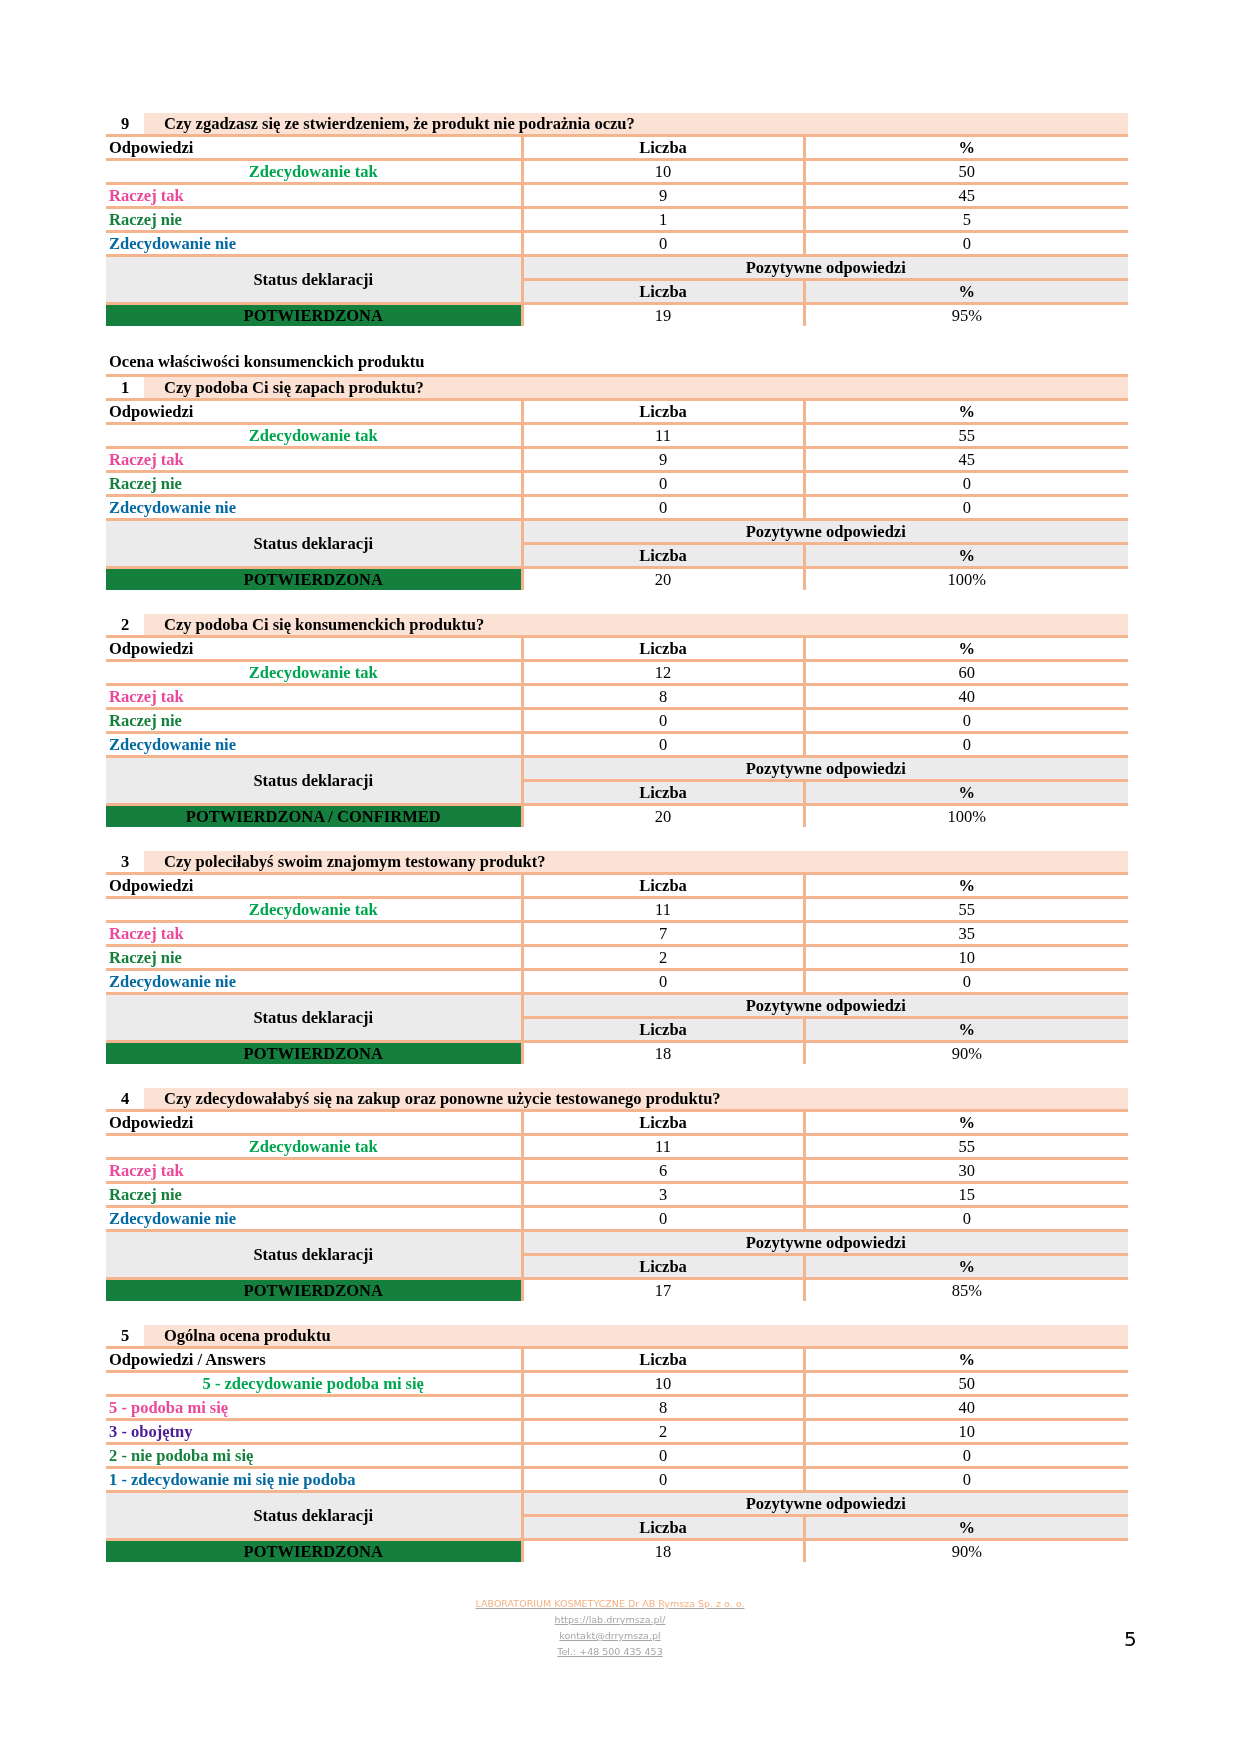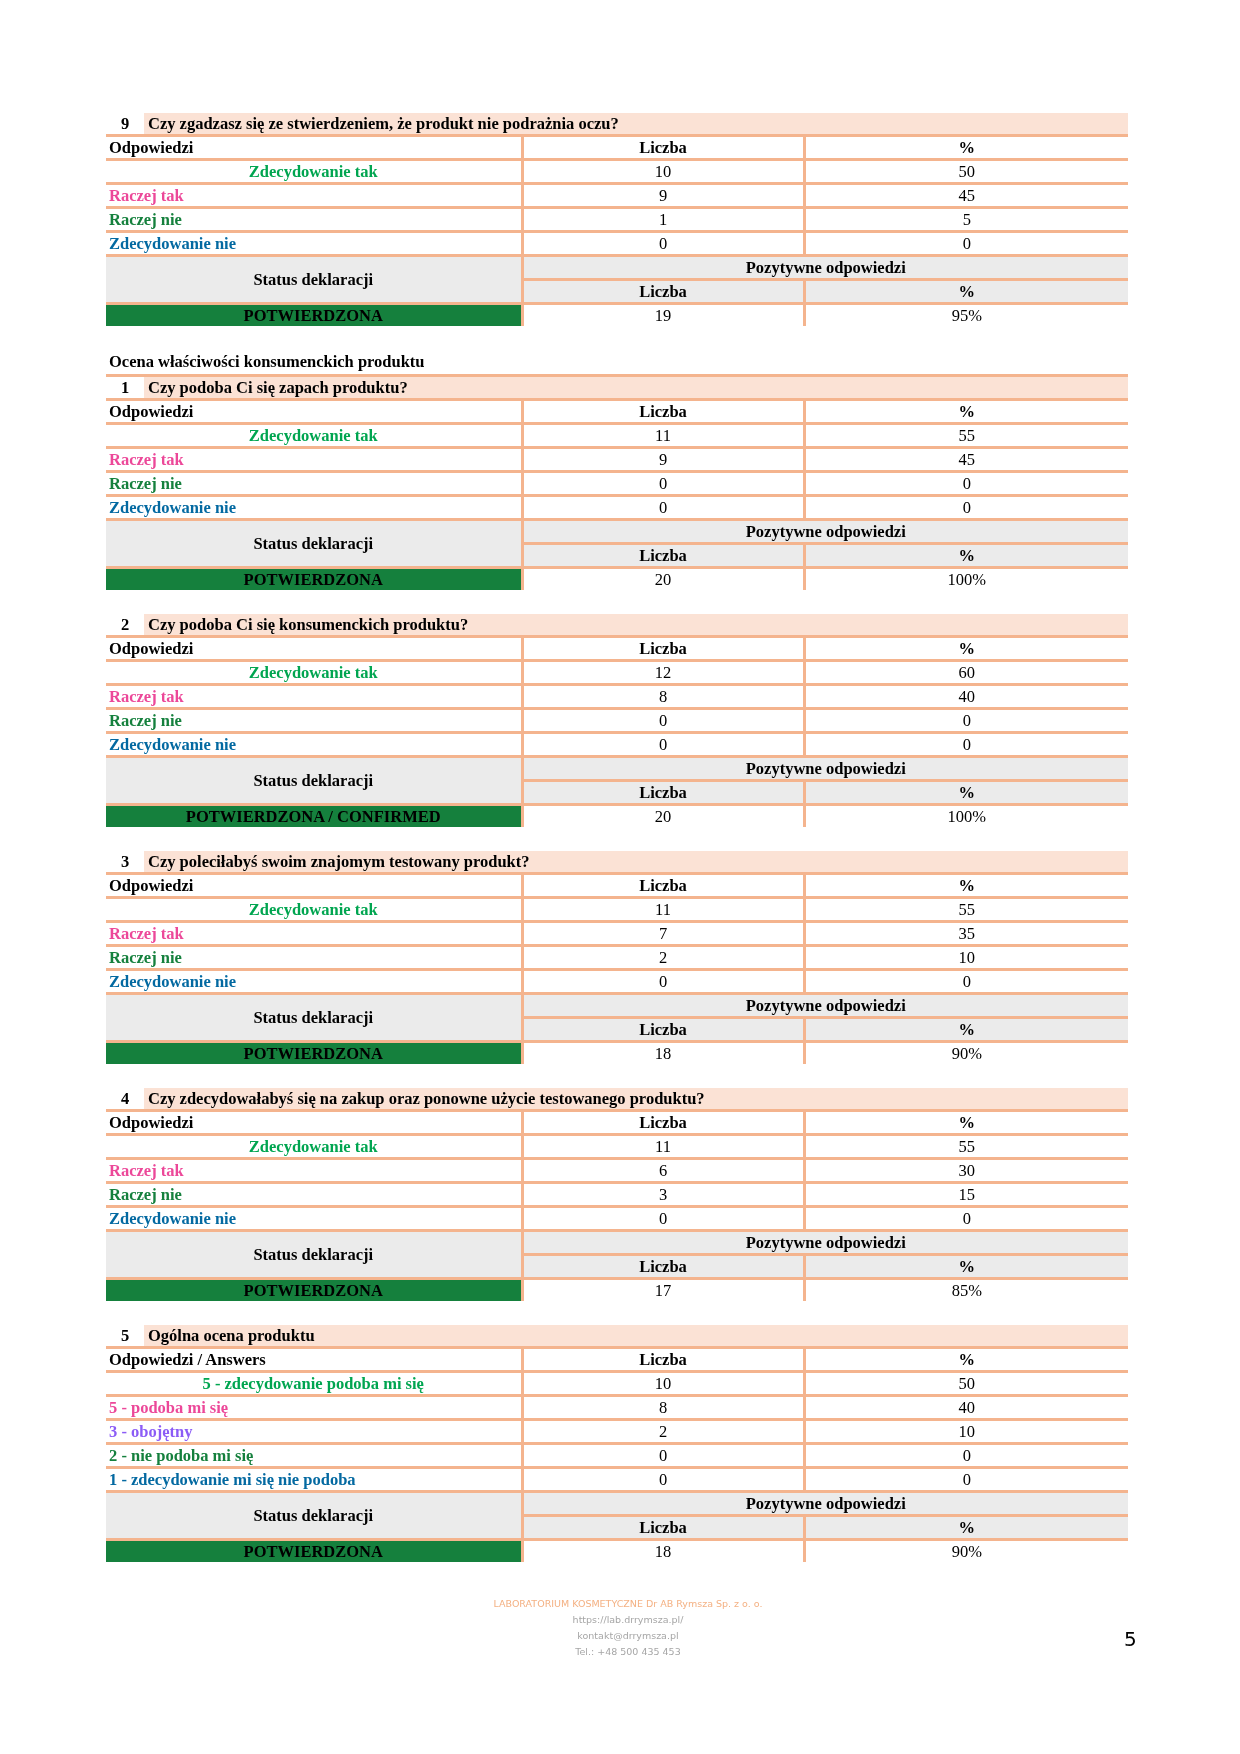--- a/index.html
+++ b/index.html
@@ -11,32 +11,32 @@
   td { height: 21px; padding: 0 3px; font-size: 16.5px; line-height: 21px; border-bottom: 3px solid #f4b48e; white-space: nowrap; overflow: hidden; }
   col.c1 { width: 416px; }
   col.c2 { width: 282px; }
   col.c3 { width: 324px; }
   td.vr { border-right: 3px solid #f4b48e; }
   td.center { text-align: center; }
   td.bold { font-weight: bold; }
   tr.q-row td { border-bottom: 3px solid #f4b48e; }
   .q-inner { display: flex; height: 21px; }
   .q-inner .num { width: 38px; text-align: center; background: #fff; font-weight: bold; }
-  .q-inner .txt { flex: 1; background: #fbe2d5; font-weight: bold; padding-left: 4px; }
+  .q-inner .txt { flex: 1; background: #fbe2d5; font-weight: bold; padding-left: 20px; }
   tr.q-row td.q-cell { padding: 0; }
   tr.gray td { background: #ebebeb; }
   td.green { background: #15803d; font-weight: bold; text-align: center; border-bottom: none; }
   tr.last td { border-bottom: none; }
   .c-green { color: #00a550; text-align: center; }
   .c-lightgreen { color: #ec4899; }
-  .c-gray { color: #8b5cf6; margin-left: 26px; }
+  .c-gray { color: #4c1d95; margin-left: 26px; }
   .c-peach { color: #15803d; }
   .c-red { color: #0369a1; }
   .top-border { border-top: 3px solid #f4b48e; }
-  .footer { position: absolute; top: 1596px; left: 428px; width: 400px; text-align: center; font-family: "DejaVu Sans", sans-serif; font-size: 9.5px; line-height: 16px; color: #a6a6a6; }
+  .footer { position: absolute; top: 1596px; left: 410px; width: 400px; text-align: center; font-family: "DejaVu Sans", sans-serif; font-size: 9.5px; line-height: 16px; color: #a6a6a6; text-decoration: underline; }
   .footer .company { color: #f4b183; }
   .page-num { position: absolute; top: 1627px; left: 1124px; font-family: "DejaVu Sans", sans-serif; font-size: 20px; color: #000; }
 </style>
 </head>
 <body>
 
 <div class="page">
 
   <div class="section">
     <table>

